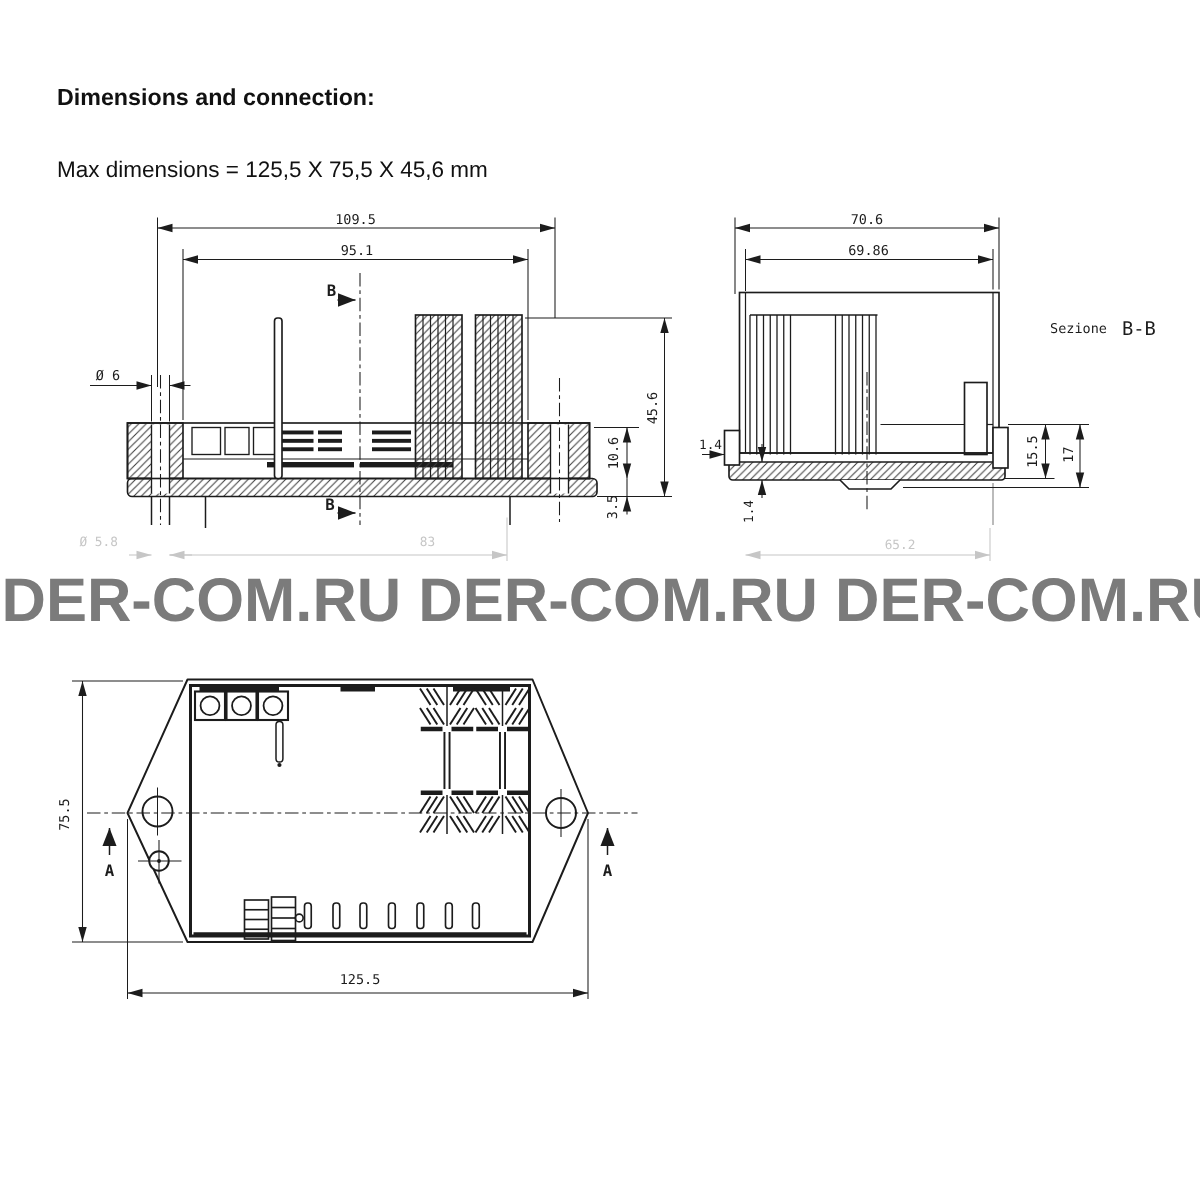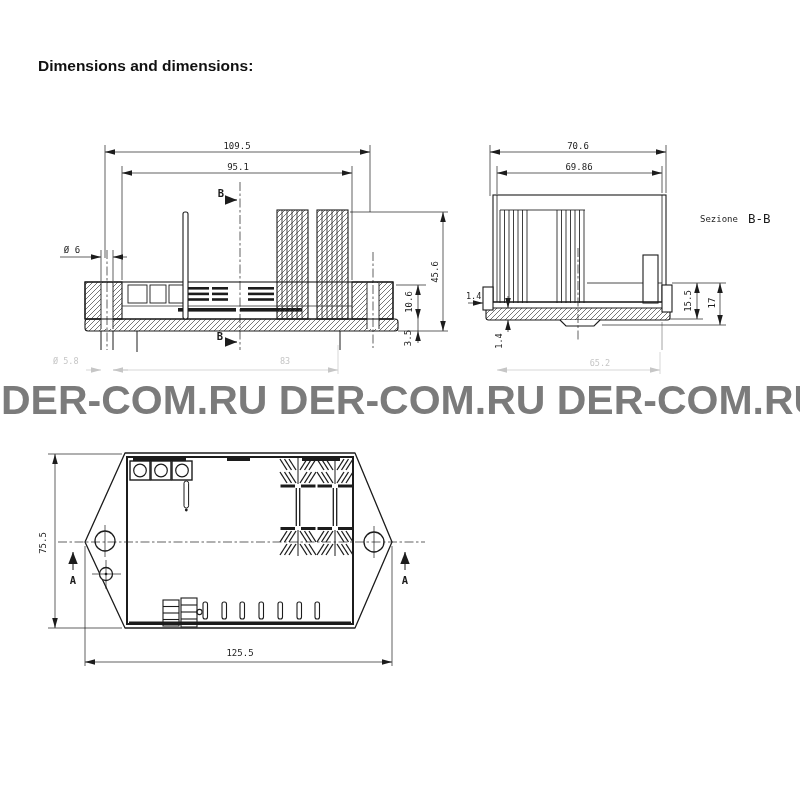--- a/index.html
+++ b/index.html
@@ -15,21 +15,22 @@
   svg text.big{font-size:10.5px;font-weight:bold}
   svg text.bb{font-size:12.5px}
   svg text.small{font-size:8.5px}
   svg text.faint{fill:#c6c6c6}
 </style>
 </head>
 <body>
 
 <div class="page">
 
-  <div class="title">Dimensions and dimensions:</div>
+  <div class="title">Dimensions and connection:</div>
+  <div class="subtitle">Max dimensions = 125,5 X 75,5 X 45,6 mm</div>
 
   <svg class="drawing" width="800" height="800" viewBox="0 0 800 800">
     <defs>
       <pattern id="hatch" patternUnits="userSpaceOnUse" width="5" height="5">
         <path d="M-1,1 L1,-1 M0,5 L5,0 M4,6 L6,4" stroke="#3d3d3d" stroke-width="0.7" fill="none"></path>
       </pattern>
       <marker id="mE" markerUnits="userSpaceOnUse" markerWidth="12" markerHeight="8" refX="10.5" refY="4" orient="auto">
         <path d="M0.5,1.2 L10.5,4 L0.5,6.8 Z" fill="#1c1c1c"></path>
         </marker>
       <marker id="mS" markerUnits="userSpaceOnUse" markerWidth="12" markerHeight="8" refX="1.5" refY="4" orient="auto">

